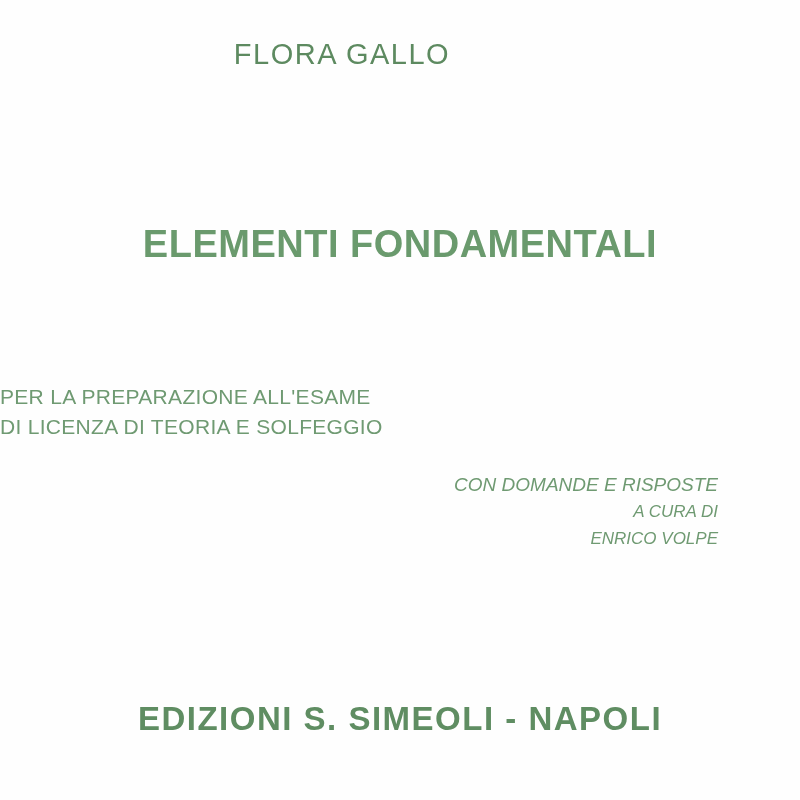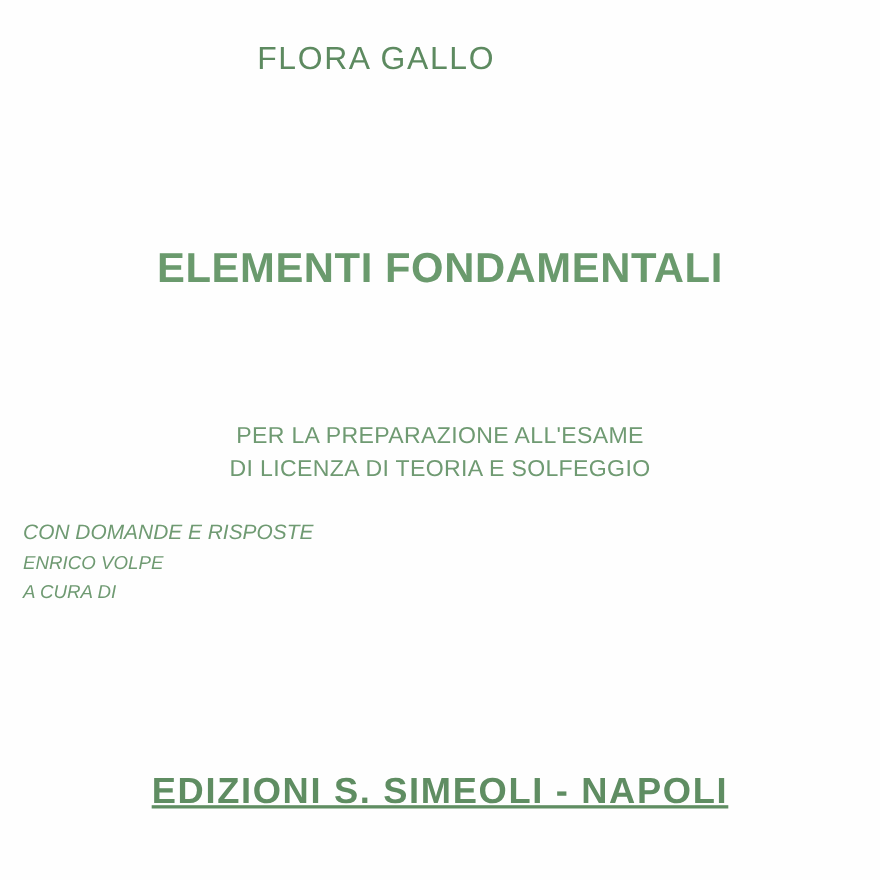--- a/index.html
+++ b/index.html
@@ -45,36 +45,34 @@
     color: #6a9a6d;
     letter-spacing: 0.5px;
     line-height: 1.38;
     font-family: "Liberation Sans", sans-serif;
   }
   .subtitle-block {
     position: absolute;
     top: 382px;
     left: 0;
     width: 800px;
-    text-align: center;
   }
   .subtitle-line {
     font-size: 21px;
     color: #6f9a72;
     letter-spacing: 0.3px;
     line-height: 1.45;
     font-family: "Liberation Sans", sans-serif;
   }
   .credits-block {
     position: absolute;
     top: 470px;
     left: 0;
     width: 718px;
-    text-align: left;
-    padding-left: 21px;
+    text-align: right;
   }
   .credits-line {
     font-size: 19px;
     color: #6f9a72;
     font-style: italic;
     line-height: 1.55;
     font-family: "Liberation Sans", sans-serif;
   }
   .credits-line.small {
     font-size: 17px;
@@ -83,40 +81,39 @@
     position: absolute;
     top: 700px;
     left: 0;
     width: 800px;
     text-align: center;
     font-size: 33px;
     font-weight: bold;
     color: #5f8d62;
     letter-spacing: 1.5px;
     font-family: "Liberation Sans", sans-serif;
-    text-decoration: underline;
   }
 </style>
 </head>
 <body>
 
 <div class="page">
 
   <div class="author">FLORA GALLO</div>
 
   <div class="title-block">
     <div class="title-line">ELEMENTI FONDAMENTALI</div>
   </div>
 
   <div class="subtitle-block">
     <div class="subtitle-line">PER LA PREPARAZIONE ALL'ESAME</div>
     <div class="subtitle-line">DI LICENZA DI TEORIA E SOLFEGGIO</div>
   </div>
 
   <div class="credits-block">
     <div class="credits-line">CON DOMANDE E RISPOSTE</div>
+    <div class="credits-line small">A CURA DI</div>
     <div class="credits-line small">ENRICO VOLPE</div>
-    <div class="credits-line small">A CURA DI</div>
   </div>
 
   <div class="publisher">EDIZIONI S. SIMEOLI - NAPOLI</div>
 
 </div>
 
 </body></html>

